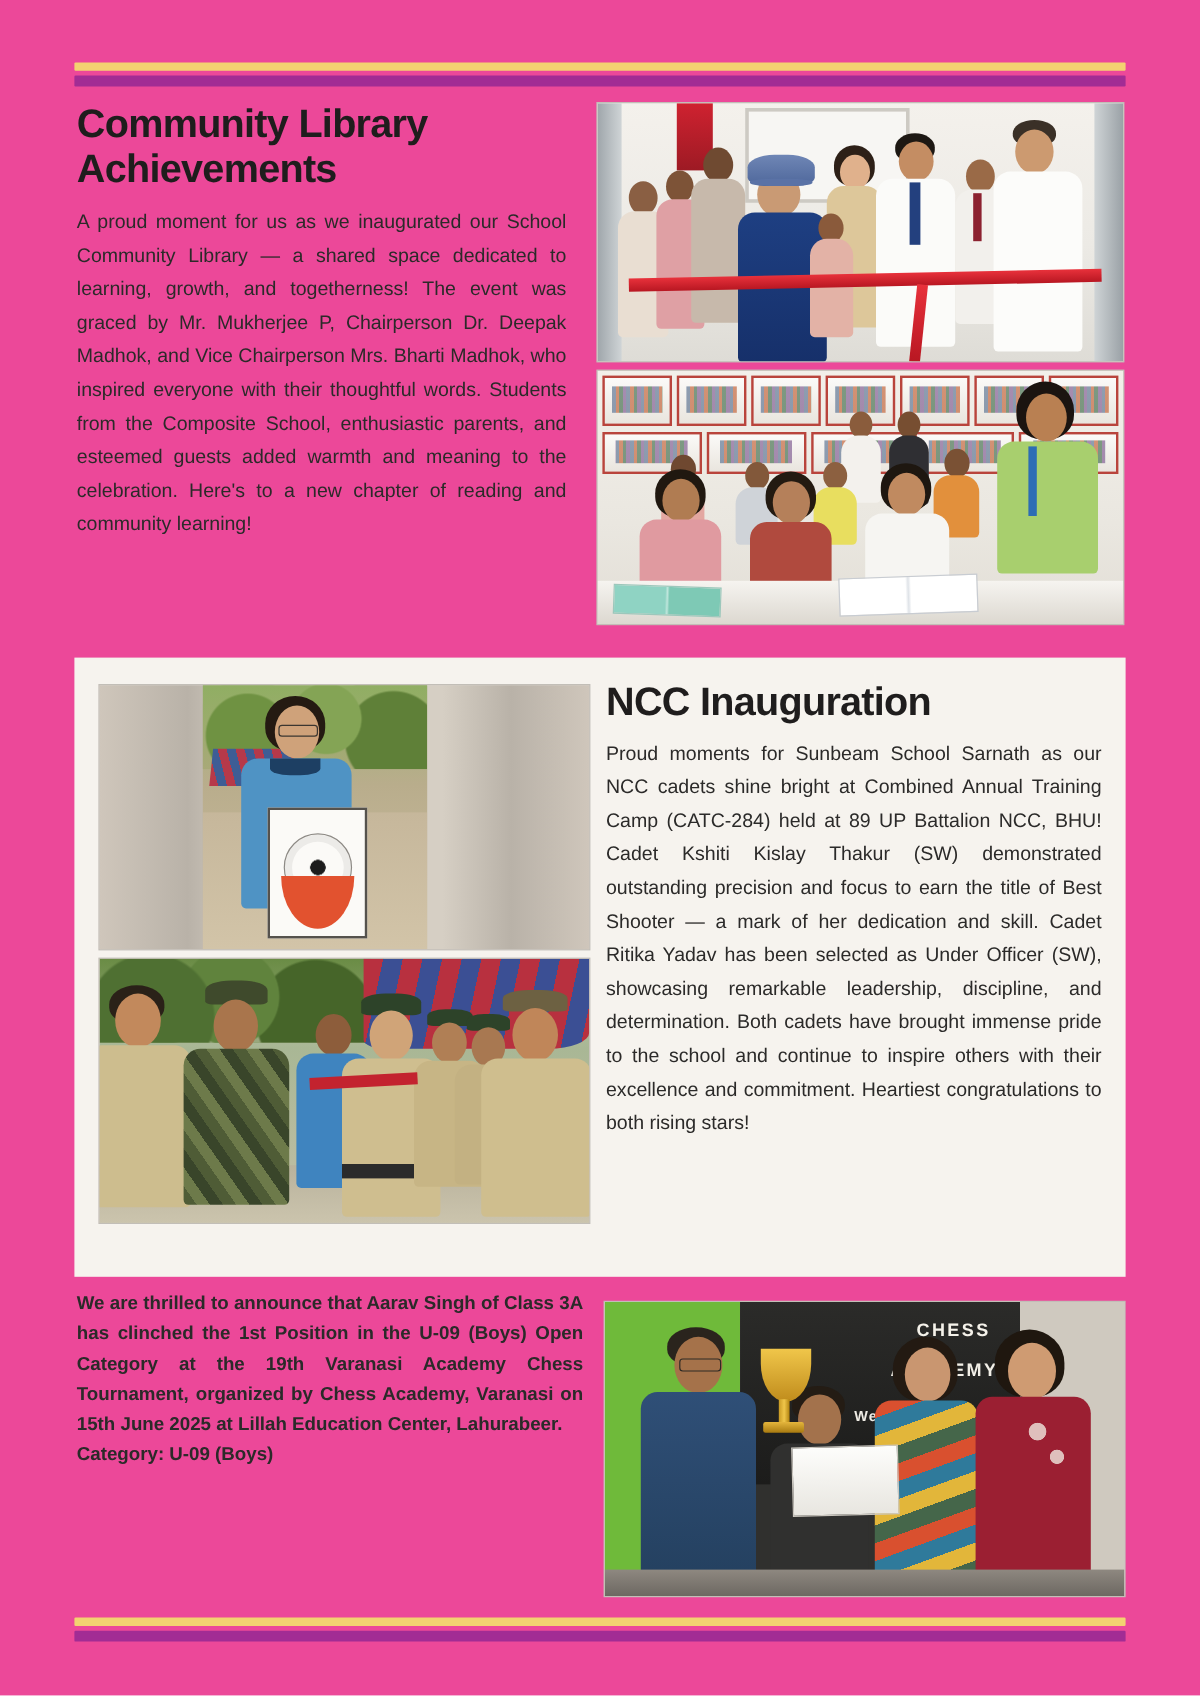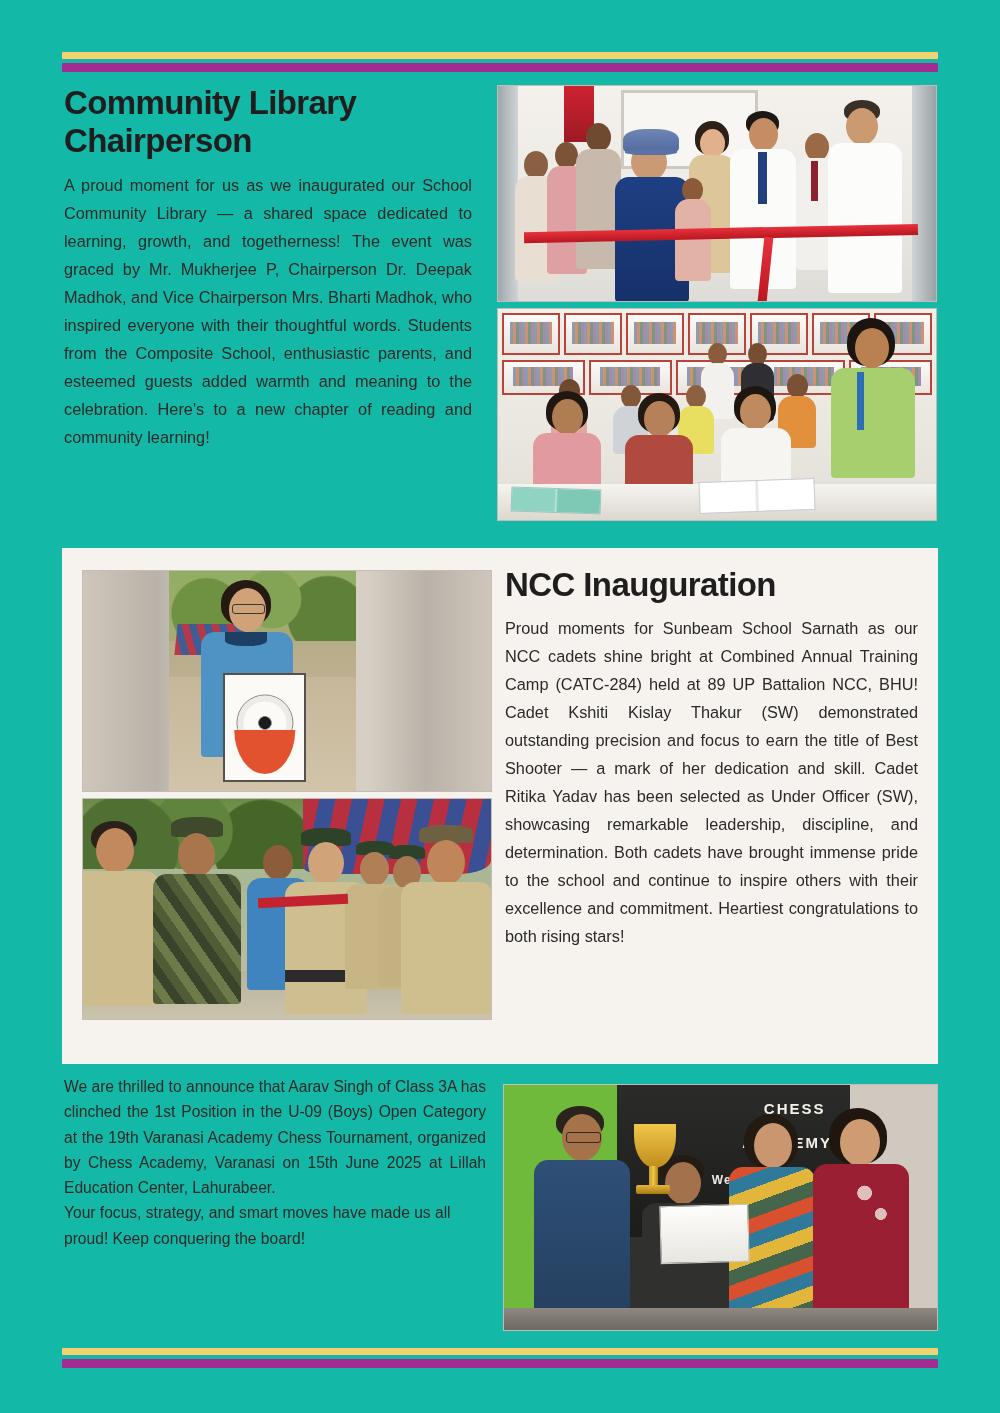--- a/index.html
+++ b/index.html
@@ -11,21 +11,21 @@
     width: 1000px;
     height: 1413px;
     font-family: "Liberation Sans", sans-serif;
     color: #231f20;
     overflow: hidden;
     position: relative;
   }
   .page {
     position: absolute;
     inset: 0;
-    background: #14b8a6;
+    background: #ec4899;
   }
 
   
   .rule-group { position: absolute; left: 62px; width: 876px; }
   .rule-group.top { top: 52px; }
   .rule-group.bottom { top: 1348px; }
   .rule-gold {
     height: 7px;
     background: #f3d271;
     border-radius: 1px;
@@ -47,21 +47,21 @@
     color: #1f1d1d;
   }
   p.body-text {
     margin: 0;
     font-size: 16.3px;
     line-height: 1.72;
     color: #2b2a29;
     text-align: justify;
     text-justify: inter-word;
   }
-  p.body-text.tight { line-height: 1.62; font-size: 15.6px; }
+  p.body-text.tight { line-height: 1.62; font-size: 15.6px; font-weight: bold; }
 
   
   #sec-library { position: absolute; left: 0; top: 78px; width: 1000px; height: 450px; }
   #sec-library .col-text {
     position: absolute; left: 64px; top: 6px; width: 408px;
   }
   #sec-library .col-media {
     position: absolute; left: 497px; top: 7px; width: 440px;
   }
 
@@ -308,21 +308,21 @@
 
 <div class="page">
 
   <div class="rule-group top">
     <div class="rule-gold"></div>
     <div class="rule-purple"></div>
   </div>
 
   <section id="sec-library">
     <div class="col-text">
-      <h2 class="section-title"><span>Community Library</span><br><span>Chairperson</span></h2>
+      <h2 class="section-title"><span>Community Library</span><br><span>Achievements</span></h2>
       <p class="body-text">A proud moment for us as we inaugurated our School Community Library — a shared space dedicated to learning, growth, and togetherness! The event was graced by Mr. Mukherjee P, Chairperson Dr. Deepak Madhok, and Vice Chairperson Mrs. Bharti Madhok, who inspired everyone with their thoughtful words. Students from the Composite School, enthusiastic parents, and esteemed guests added warmth and meaning to the celebration. Here's to a new chapter of reading and community learning!</p>
     </div>
 
     <div class="col-media">
 
       <div class="photo" id="photo-ribbon">
         <div class="bg-wall ph-layer"></div>
         <div class="pillar-l"></div>
         <div class="pillar-r"></div>
         <div class="red-banner"></div>
@@ -532,21 +532,21 @@
 
     <div class="col-text">
       <h2 class="section-title">NCC Inauguration</h2>
       <p class="body-text">Proud moments for Sunbeam School Sarnath as our NCC cadets shine bright at Combined Annual Training Camp (CATC-284) held at 89 UP Battalion NCC, BHU! Cadet Kshiti Kislay Thakur (SW) demonstrated outstanding precision and focus to earn the title of Best Shooter — a mark of her dedication and skill. Cadet Ritika Yadav has been selected as Under Officer (SW), showcasing remarkable leadership, discipline, and determination. Both cadets have brought immense pride to the school and continue to inspire others with their excellence and commitment. Heartiest congratulations to both rising stars!</p>
     </div>
   </section>
 
   <section id="sec-chess">
     <div class="col-text">
       <p class="body-text tight">We are thrilled to announce that Aarav Singh of Class 3A has clinched the 1st Position in the U-09 (Boys) Open Category at the 19th Varanasi Academy Chess Tournament, organized by Chess Academy, Varanasi on 15th June 2025 at Lillah Education Center, Lahurabeer.</p>
-      <p class="body-text tight" style="text-align:left;">Your focus, strategy, and smart moves have made us all proud! Keep conquering the board!</p>
+      <p class="body-text tight" style="text-align:left;">Category: U-09 (Boys)</p>
     </div>
 
     <div class="col-media">
       <div class="photo" id="photo-chess">
         <div class="room ph-layer"></div>
         <div class="banner"></div>
         <div class="banner-line1">CHESS</div>
         <div class="banner-line2">ACADEMY</div>
         <div class="banner-line3">Welcomes You</div>
 

